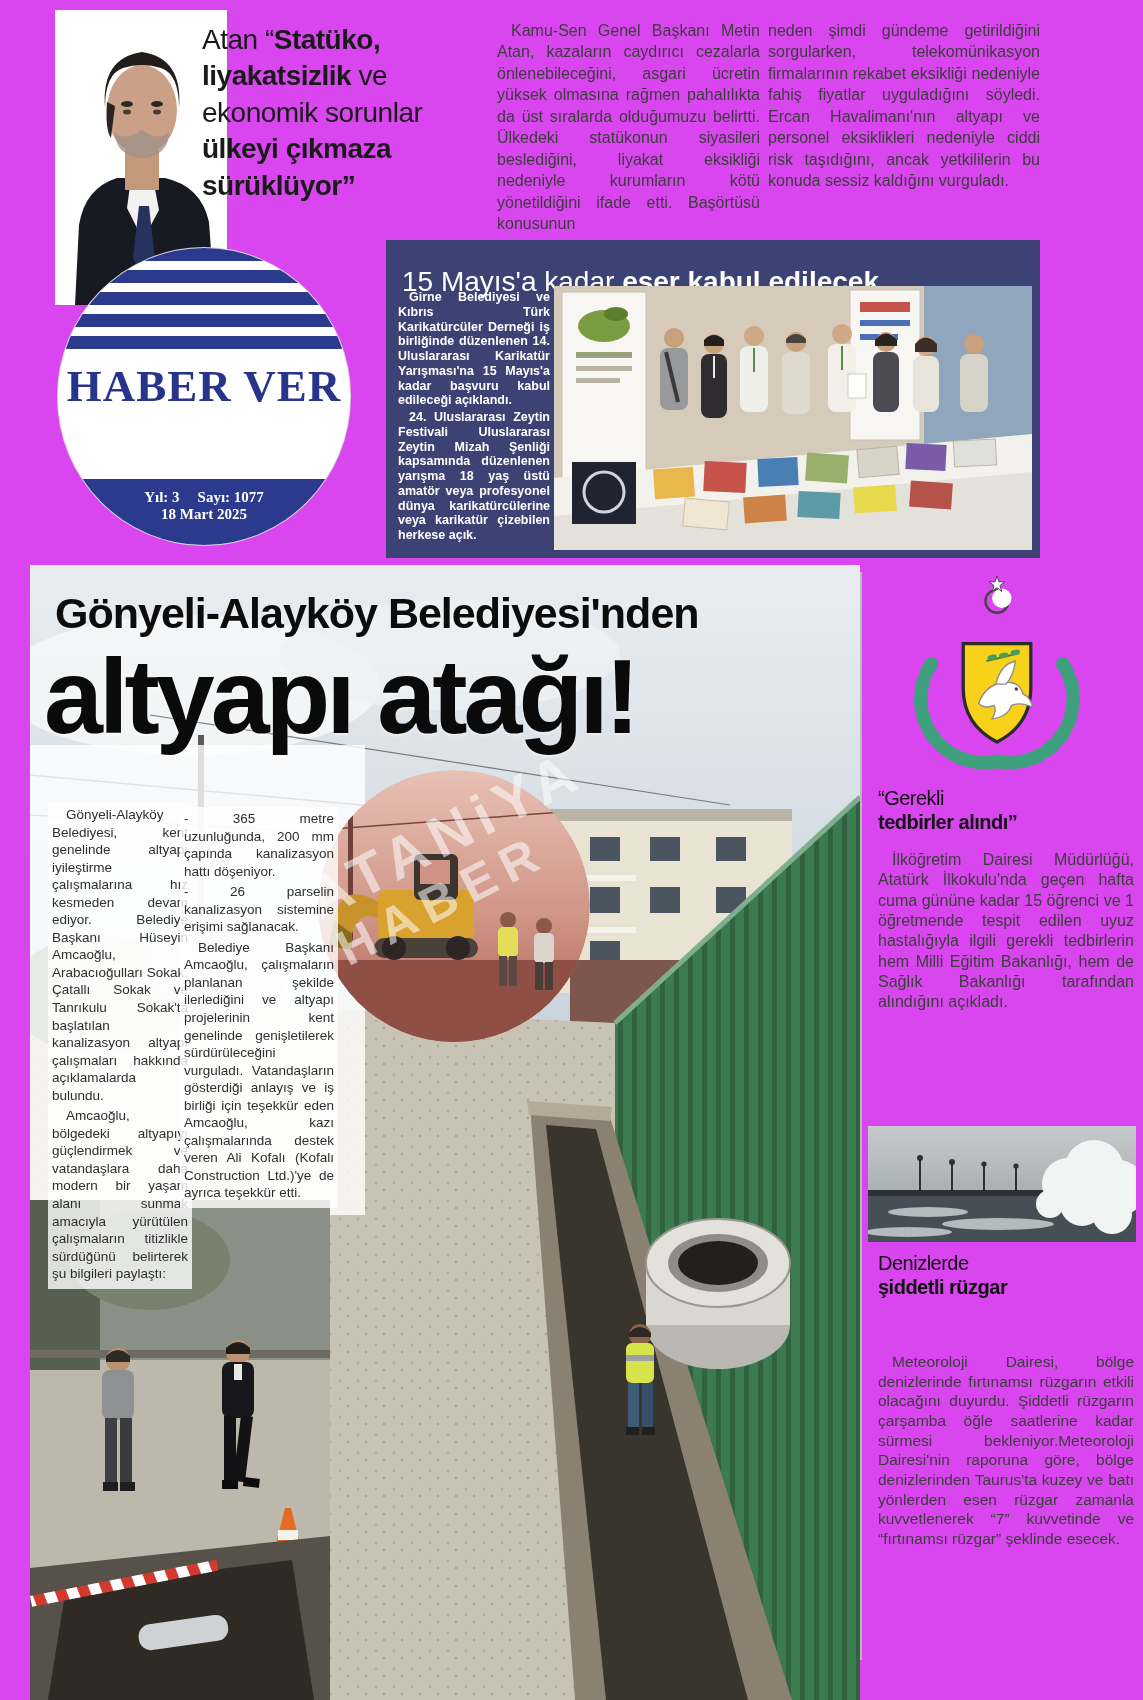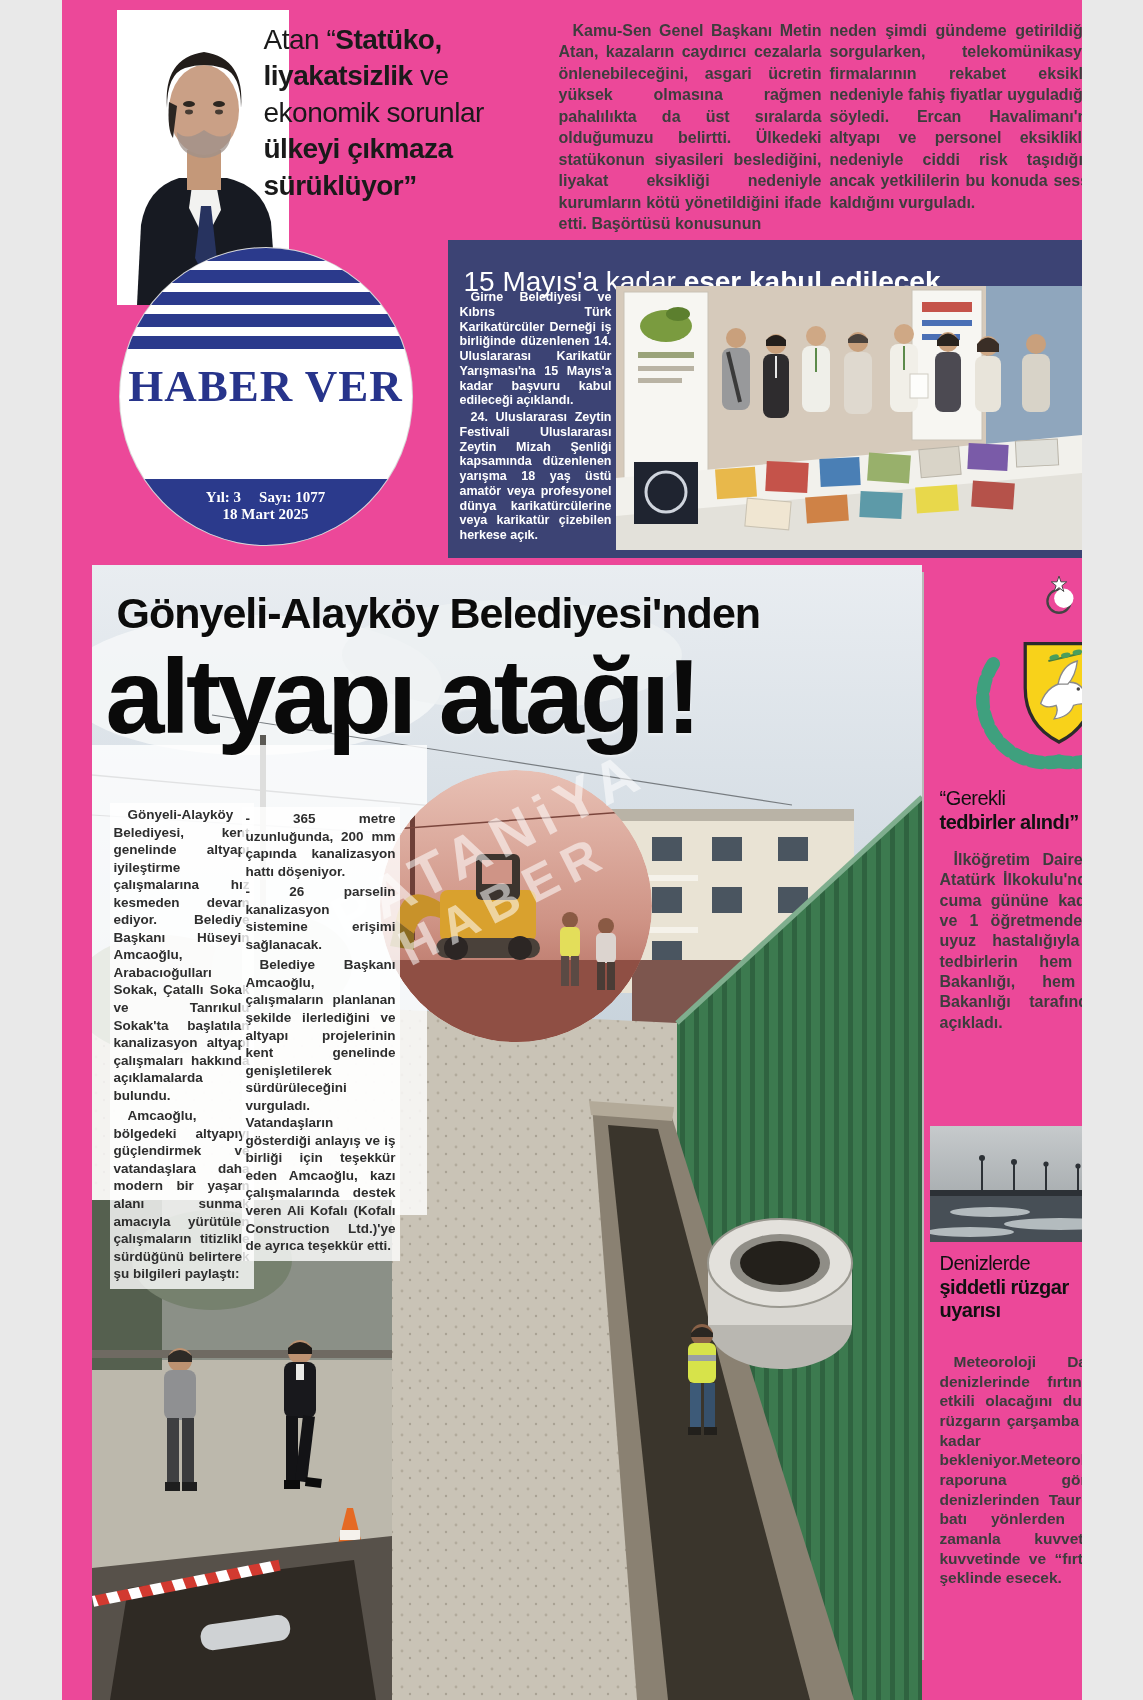--- a/index.html
+++ b/index.html
@@ -1,21 +1,21 @@
 <!DOCTYPE html>
 <html lang="tr"><head>
 <meta charset="utf-8">
 <style>
   html,body{margin:0;padding:0;background:#e9e9e9;}
-  .page{position:relative;width:1020px;height:1700px;background:#ec4899;overflow:hidden;
+  .page{position:relative;width:1143px;height:1700px;background:#d946ef;overflow:hidden;
         font-family:"Liberation Sans",sans-serif;color:#3c3c3c;margin:0 auto;}
   .abs{position:absolute;}
   p{margin:0 0 4px 0;}
   .ind{text-indent:14px;}
-  .just{text-align:justify;font-weight:bold;}
+  .just{text-align:justify;}
   
   .lead-headline{font-size:28px;line-height:1.3;color:#1a1a1a;letter-spacing:-0.5px;font-weight:400;}
   .lead-headline b{font-weight:800;}
   .bodycol{font-size:16px;line-height:1.34;color:#3d3d3d;}
   
   .logo{border-radius:50%;overflow:hidden;background:#fff;box-shadow:0 0 0 1px #d8d8d8;}
   .logo-stripes{position:absolute;top:0;left:0;right:0;height:104px;
      background:repeating-linear-gradient(#2b3a8c 0 13px,#ffffff 13px 22px);}
   .logo-title{position:absolute;top:112px;width:100%;text-align:center;
      font-family:"Liberation Serif",serif;font-weight:700;color:#27348b;font-size:45px;letter-spacing:1px;}
@@ -418,17 +418,16 @@
     <g fill="#cfd6d8" opacity=".8">
       <ellipse cx="60" cy="86" rx="40" ry="5"></ellipse>
         <ellipse cx="130" cy="98" rx="56" ry="6"></ellipse>
         <ellipse cx="40" cy="106" rx="44" ry="5"></ellipse>
     </g>
   </svg>
 
   <div class="abs rail-h" style="left:878px;top:1252px;width:258px;">
     <div>Denizlerde</div>
     <div class="bold">şiddetli rüzgar</div>
-    <div class="bold">uyarısı</div>
   </div>
   <p class="abs rail-body just ind" style="left:878px;top:1352px;width:256px;font-size:15.5px;" lang="tr">Meteoroloji Dairesi, bölge denizlerinde fırtınamsı rüzgarın etkili olacağını duyurdu. Şiddetli rüzgarın çarşamba öğle saatlerine kadar sürmesi bekleniyor.Meteoroloji Dairesi'nin raporuna göre, bölge denizlerinden Taurus'ta kuzey ve batı yönlerden esen rüzgar zamanla kuvvetlenerek “7” kuvvetinde ve “fırtınamsı rüzgar” şeklinde esecek.</p>
 
 </div>
 
 </body></html>

